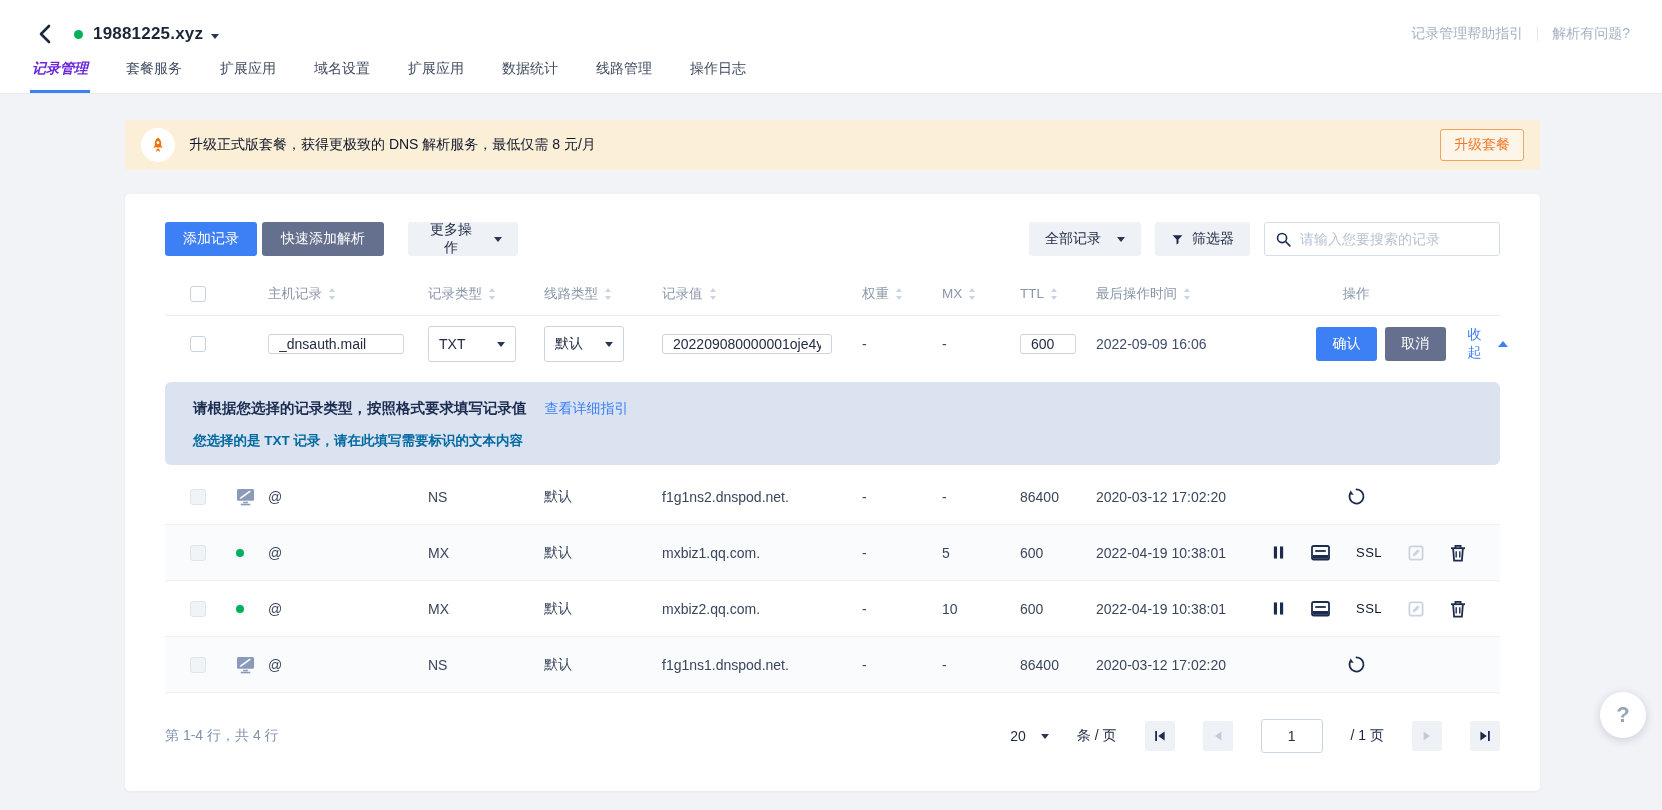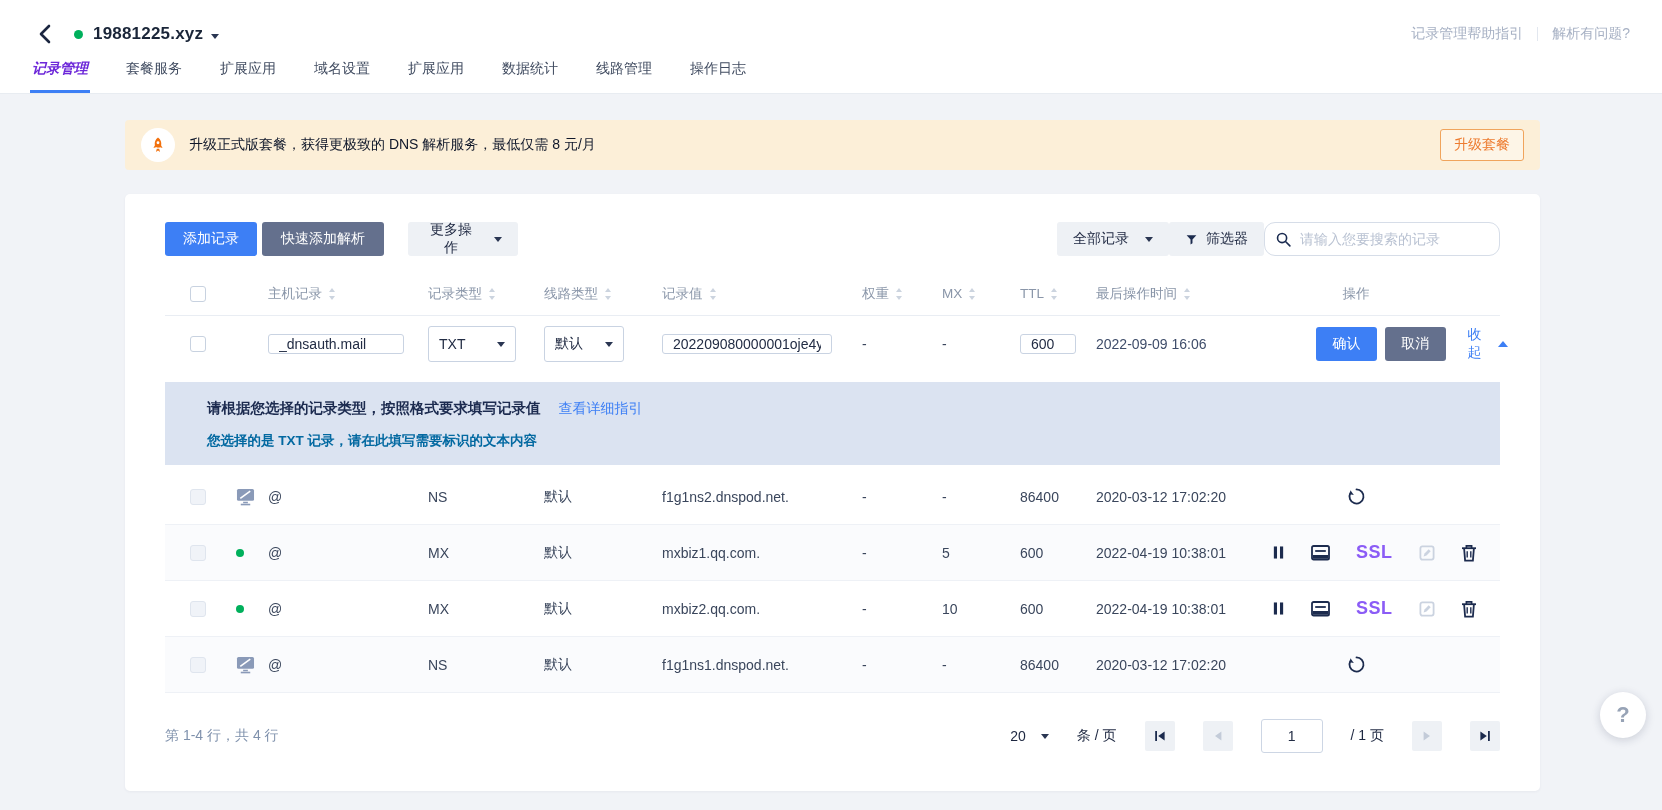--- a/index.html
+++ b/index.html
@@ -39,23 +39,23 @@
   .card { width:1415px; margin-top:24px; background:#fff; border-radius:5px;
     box-shadow:0 1px 3px rgba(30,40,70,.05); padding:28px 40px 24px; }
 
   .toolbar { display:flex; align-items:center; }
   .btn { height:34px; border-radius:3px; font-size:14px; display:inline-flex;
     align-items:center; justify-content:center; cursor:pointer; border:none; }
   .btn-primary { background:#3d7ff5; color:#fff; width:92px; }
   .btn-slate { background:#64708d; color:#fff; width:122px; margin-left:5px; }
   .btn-light { background:#eef1f5; color:#1d2740; padding:0 16px; }
   .btn-more { margin-left:24px; width:110px; gap:8px; }
-  .toolbar-right { margin-left:auto; display:flex; align-items:center; gap:0; }
+  .toolbar-right { margin-left:auto; display:flex; align-items:center; gap:14px; }
   .chip { gap:8px; }
-  .search-box { width:236px; height:34px; border:1px solid #d6dde8; border-radius:11px;
+  .search-box { width:236px; height:34px; border:1px solid #d6dde8; border-radius:3px;
     display:flex; align-items:center; padding:0 10px; gap:8px; background:#fff; }
   .search-box input { border:none; outline:none; flex:1; font-size:14px; color:#222c44;
     font-family:inherit; background:transparent; }
   .search-box input::placeholder { color:#b9c2d2; }
 
   
   .row { display:flex; align-items:center; padding-left:25px; }
   .cell { flex-shrink:0; display:flex; align-items:center; }
   .c-check { width:46px; }
   .c-status { width:32px; }
@@ -94,32 +94,32 @@
   .edit-time { font-size:14px; color:#3f4d6a; }
   .edit-actions { gap:8px;margin-left:44px; }
   .btn-confirm { width:66px; background:#3d7ff5; color:#fff; }
   .btn-cancel { width:66px; background:#64708d; color:#fff; }
   .collapse-link { margin-left:14px; color:#3d7ff5; font-size:14px; cursor:pointer;
     display:inline-flex; align-items:center; gap:6px; }
   .caret-up-blue { width:0; height:0; border-left:5px solid transparent; border-right:5px solid transparent;
     border-bottom:6px solid #3d7ff5; }
 
   
-  .hint-panel { margin-top:10px; margin-bottom:4px; background:#dbe3f1; border-radius:0;
-    padding:17px 42px 15px; }
+  .hint-panel { margin-top:10px; margin-bottom:4px; background:#dbe3f1; border-radius:6px;
+    padding:17px 28px 15px; }
   .hint-title-row { display:flex; align-items:center; }
   .hint-title { font-size:14.5px; font-weight:700; color:#1c2b50; }
   .hint-link { margin-left:18px; font-size:14px; color:#3d7ff5; cursor:pointer; }
   .hint-desc { margin-top:14px; font-size:13.5px; color:#0369a1;font-weight:bold; }
 
   
   .data-row { height:56px; border-bottom:1px solid #eef1f6; font-size:14px; color:#3a465c; }
   .data-row:nth-child(even) { background:#fafbfd; }
   .data-row .c-actions { justify-content:center; padding-right:60px; gap:26px; }
-  .ssl-label { font-size:18px; font-weight:700; color:#8b5cf6; letter-spacing:.5px; }
+  .ssl-label { font-size:13px; font-weight:400; color:#0f172a; letter-spacing:.5px; }
   .act { display:inline-flex; align-items:center; cursor:pointer; }
   .act.disabled { cursor:default; }
   .green-dot { width:8px; height:8px; border-radius:50%; background:#00b05c; }
 
   
   .tfoot { display:flex; align-items:center; padding:26px 0 14px 0; }
   .row-count { font-size:14px; color:#7f91ac; }
   .pagination { margin-left:auto; display:flex; align-items:center; gap:28px; font-size:14px; color:#1d2740; }
   .psize { display:flex; align-items:center; gap:7px; cursor:pointer; }
   .pg-btn { width:30px; height:30px; background:#eef1f5; border-radius:2px; display:flex;

